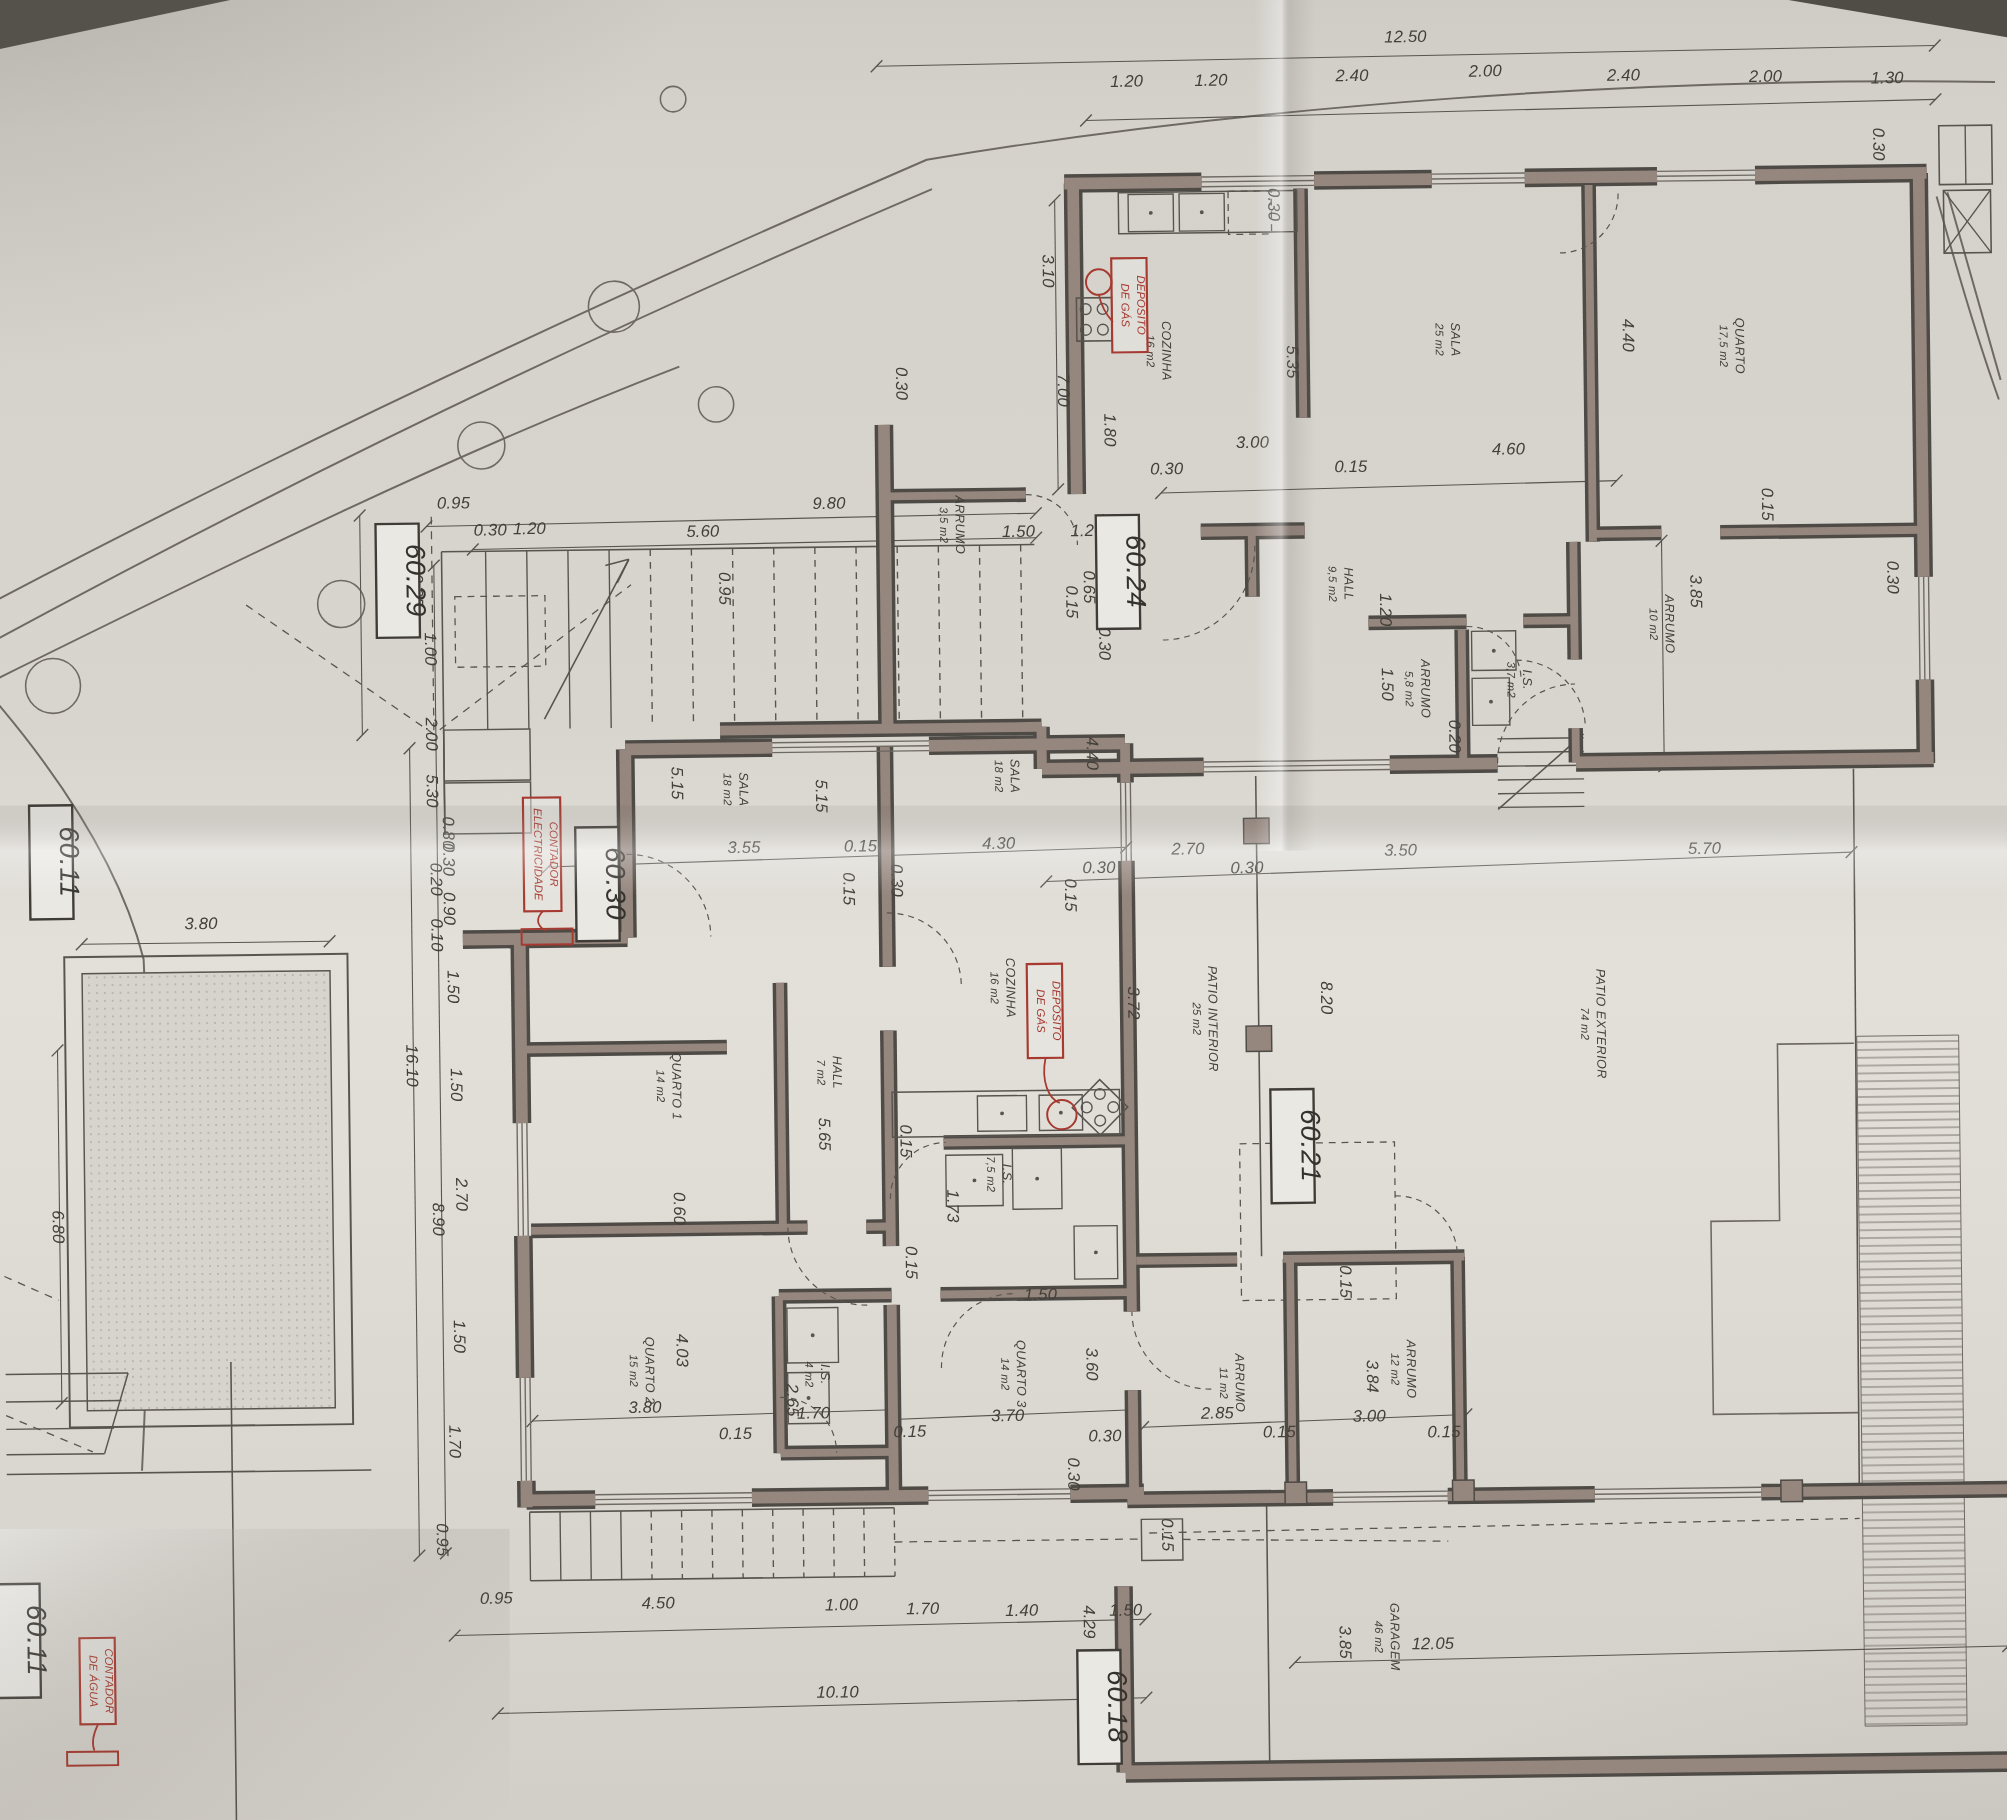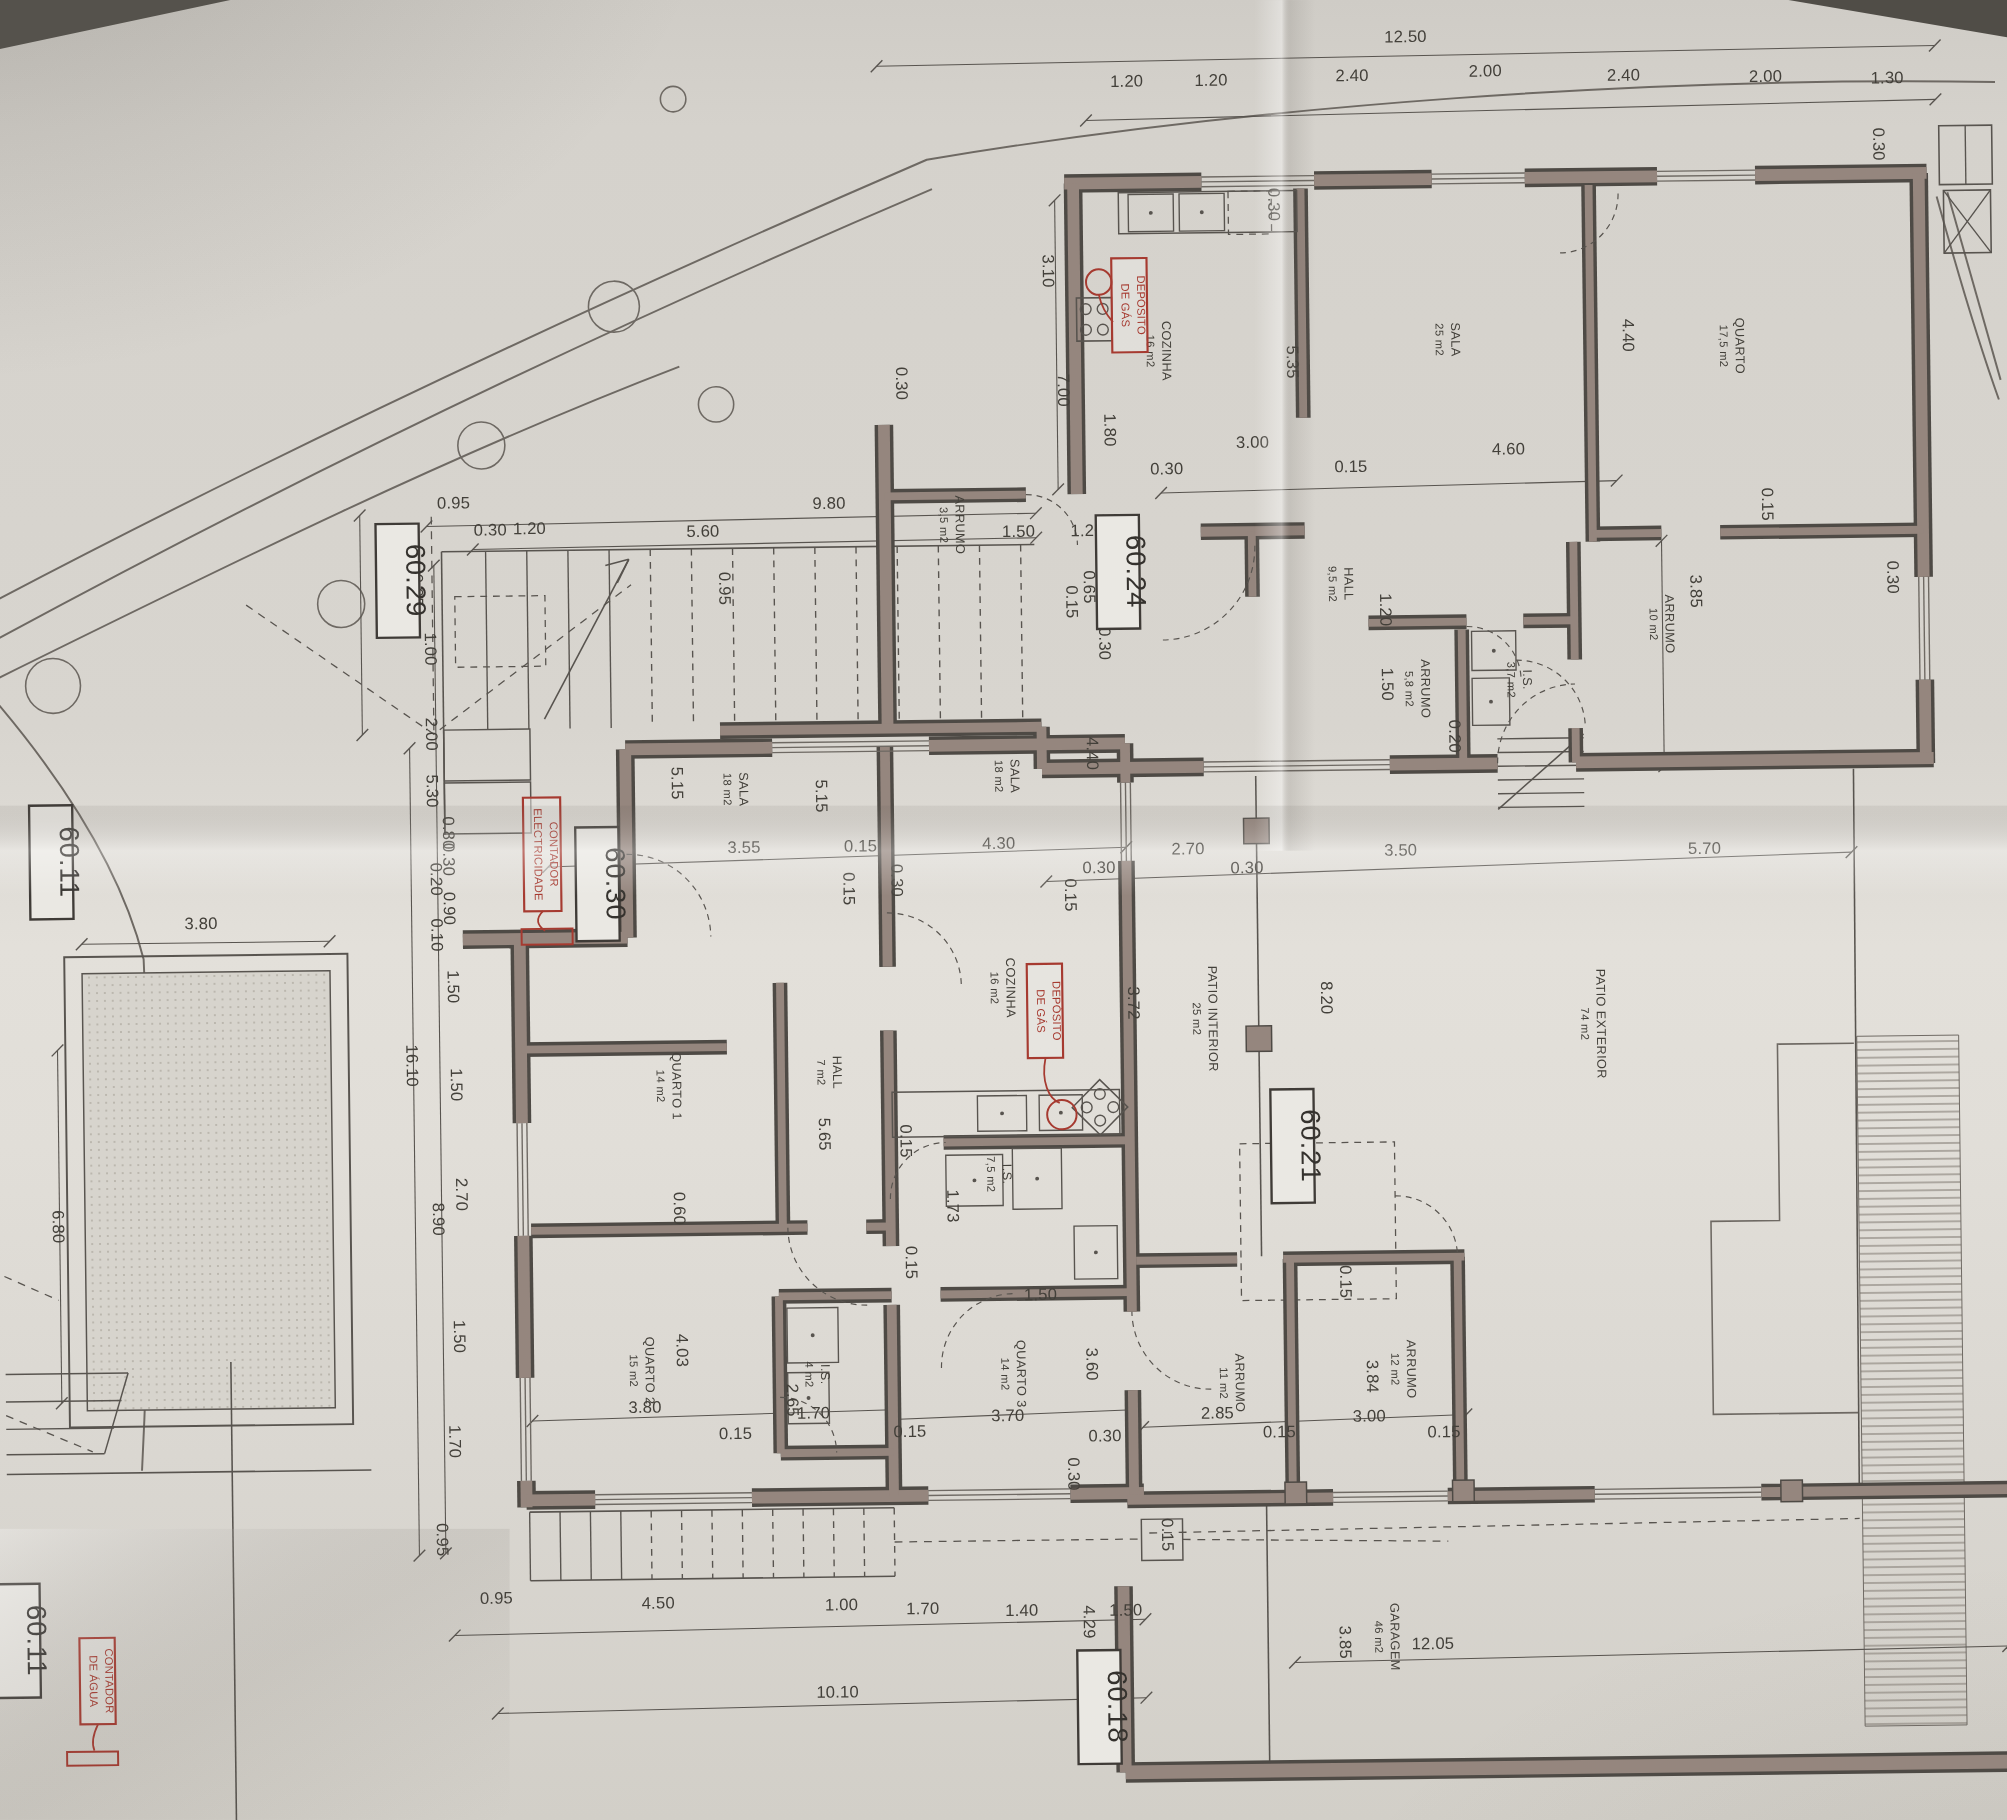--- a/index.html
+++ b/index.html
@@ -1,21 +1,21 @@
 <!DOCTYPE html>
 <html><head>
 <meta charset="utf-8">
 <style>
   html,body{margin:0;padding:0;background:#8a877f;}
   .stage{position:relative;width:2007px;height:1820px;overflow:hidden;
     background:
       radial-gradient(1372px 882px at -5% -8%, rgba(60,56,50,.22), rgba(60,56,50,0) 60%),
       radial-gradient(1568px 980px at 105% 115%, rgba(60,56,50,.10), rgba(60,56,50,0) 55%),
       linear-gradient(180deg,#cfccc6 0%,#d5d2cc 7%,#d8d5cf 40%,#e3e0da 52%,#e1ded8 63%,#dad7d1 80%,#d2cfc8 100%);
-    font-family:"Liberation Sans", sans-serif;}
+    font-family:"Liberation Sans", sans-serif;font-style:italic;}
   svg text{fill:#43403a;}
   .dim{font-size:17px;letter-spacing:.2px;}
   .room{font-size:13px;letter-spacing:.4px;}
   .area{font-size:11.5px;letter-spacing:.3px;}
   .marker{font-size:28px;letter-spacing:1px;fill:#35322e;}
   .redtxt{font-size:11.5px;fill:#a63a30;letter-spacing:.2px;}
 </style>
 </head>
 <body>
 

